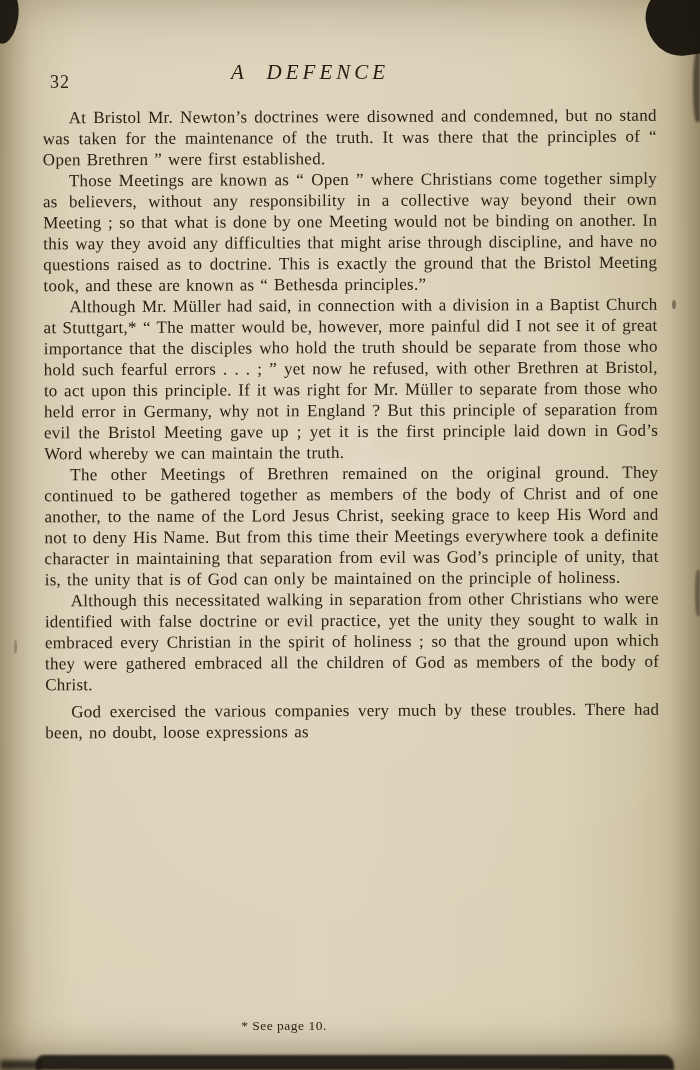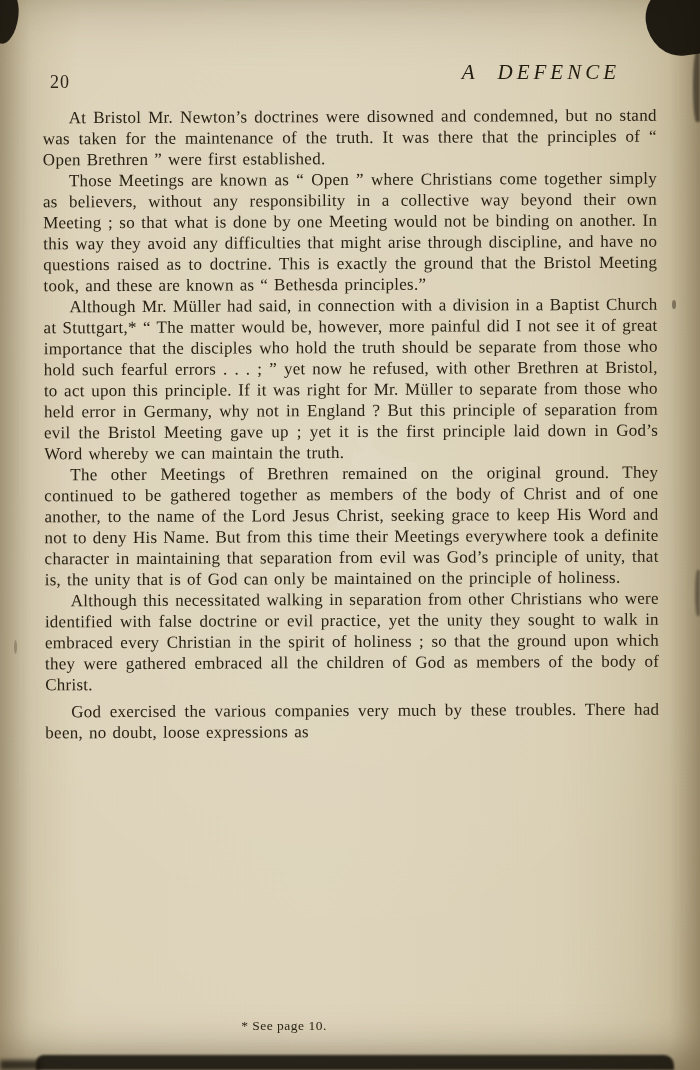--- a/index.html
+++ b/index.html
@@ -31,21 +31,21 @@
     font-family:"DejaVu Sans",sans-serif;font-weight:bold;
     font-size:120px;color:rgba(255,255,250,0.07);
     transform:rotate(-78deg);letter-spacing:10px;pointer-events:none;
   }
   
   .pageno{
     position:absolute;left:50px;top:72px;
     font-size:18px;color:#2c2518;letter-spacing:1px;
   }
   .running-title{
-    position:absolute;left:0;top:60px;width:620px;text-align:right;
+    position:absolute;left:0;top:60px;width:620px;text-align:center;
     font-style:italic;font-size:21px;color:#241e12;
     letter-spacing:4px;word-spacing:10px;
   }
   
   .text-block{
     position:absolute;left:44px;top:106px;width:614px;
     transform:rotate(-0.25deg);
     color:#292215;
     font-size:17px;line-height:21px;
     text-align:justify;
@@ -67,21 +67,21 @@
 
   <div class="mark mark-tl"></div>
   <div class="mark mark-tr"></div>
   <div class="mark mark-tr2"></div>
   <div class="mark mark-redge"></div>
   <div class="mark mark-bottom"></div>
   <div class="mark mark-bl"></div>
   <div class="speck1"></div>
   <div class="speck2"></div>
 
-  <div class="pageno">20</div>
+  <div class="pageno">32</div>
   <div class="running-title">A  DEFENCE</div>
 
   <div class="text-block">
     <p>At Bristol Mr. Newton’s doctrines were disowned and condemned, but no stand was taken for the maintenance of the truth.  It was there that the principles of “ Open Brethren ” were first established.</p>
     <p>Those Meetings are known as “ Open ” where Christians come together simply as believers, without any responsibility in a collective way beyond their own Meeting ; so that what is done by one Meeting would not be binding on another. In this way they avoid any difficulties that might arise through discipline, and have no questions raised as to doctrine.  This is exactly the ground that the Bristol Meeting took, and these are known as “ Bethesda principles.”</p>
     <p>Although Mr. Müller had said, in connection with a division in a Baptist Church at Stuttgart,* “ The matter would be, however, more painful did I not see it of great importance that the disciples who hold the truth should be separate from those who hold such fearful errors   .   .   . ; ” yet now he refused, with other Brethren at Bristol, to act upon this principle.  If it was right for Mr. Müller to separate from those who held error in Germany, why not in England ?   But this principle of separation from evil the Bristol Meeting gave up ; yet it is the first principle laid down in God’s Word whereby we can maintain the truth.</p>
     <p>The other Meetings of Brethren remained on the original ground.  They continued to be gathered together as members of the body of Christ and of one another, to the name of the Lord Jesus Christ, seeking grace to keep His Word and not to deny His Name.  But from this time their Meetings everywhere took a definite character in maintaining that separation from evil was God’s principle of unity, that is, the unity that is of God can only be maintained on the principle of holiness.</p>
     <p>Although this necessitated walking in separation from other Christians who were identified with false doctrine or evil practice, yet the unity they sought to walk in embraced every Christian in the spirit of holiness ; so that the ground upon which they were gathered embraced all the children of God as members of the body of Christ.</p>
     <p class="gap">God exercised the various companies very much by these troubles.  There had been, no doubt, loose expressions as</p>
   </div>

